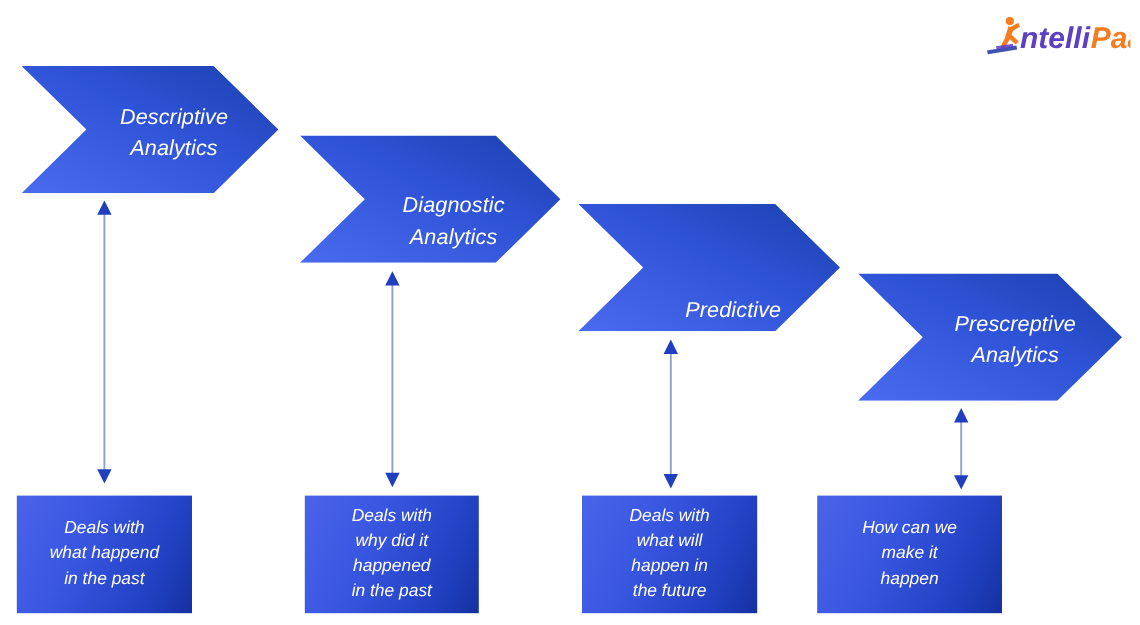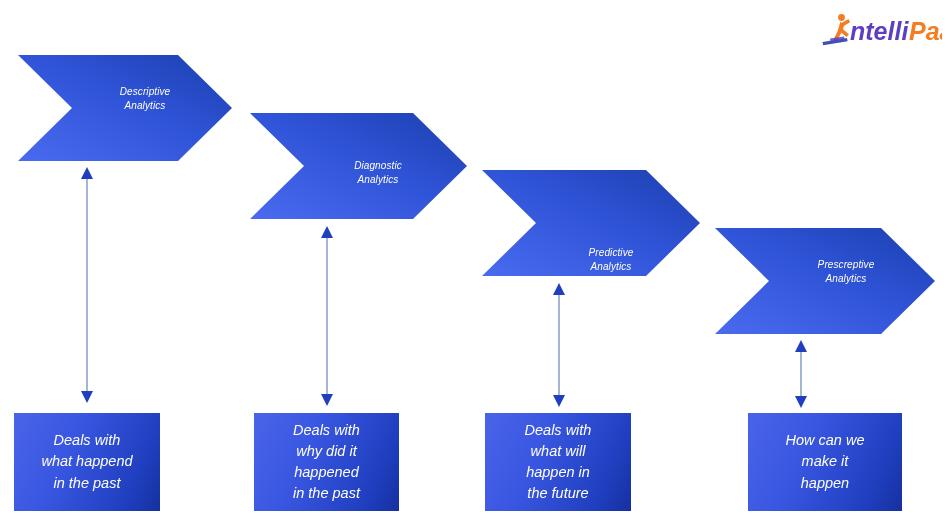--- a/index.html
+++ b/index.html
@@ -38,21 +38,21 @@
   }
   .chevron svg {
     display: block;
     position: absolute;
     left: 0;
     top: 0;
   }
   .chevron-label {
     position: absolute;
     color: #ffffff;
-    font-size: 10px;
+    font-size: 18px;
     line-height: 1.42;
     text-align: center;
     letter-spacing: .1px;
     white-space: pre-line;
     pointer-events: none;
   }
 
   
   .arrow {
     position: absolute;
@@ -194,17 +194,17 @@
   <div class="infobox" style="left:254px; top:413px; width:145px; height:98px;">Deals with
 why did it
 happened
 in the past</div>
 
   <div class="infobox" style="left:485px; top:413px; width:146px; height:98px;">Deals with
 what will
 happen in
 the future</div>
 
-  <div class="infobox" style="left:748px; top:413px; width:154px; height:98px;">How can we
+  <div class="infobox" style="left:681px; top:413px; width:154px; height:98px;">How can we
 make it
 happen</div>
 
 </div>
 
 </body></html>

